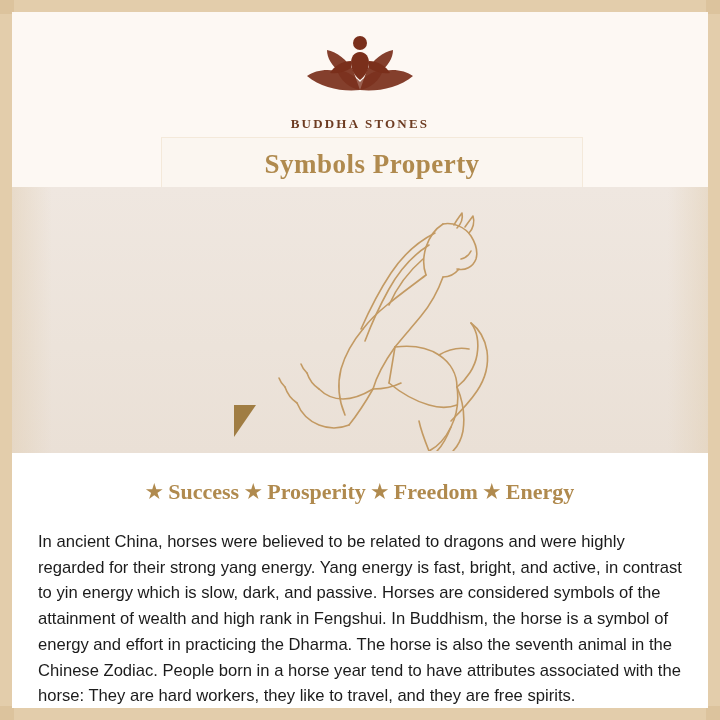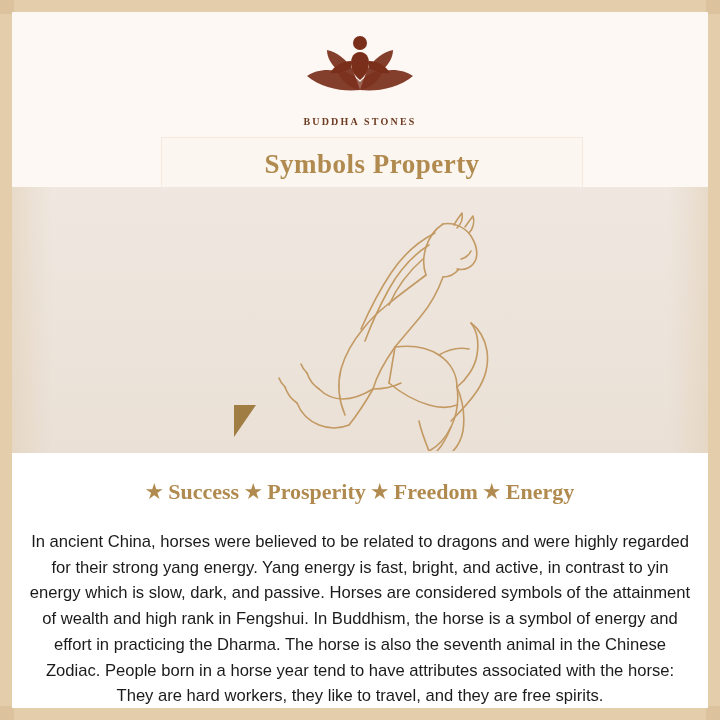--- a/index.html
+++ b/index.html
@@ -69,21 +69,21 @@
     width: 696px;
     text-align: center;
   }
   .logo-mark {
     display: block;
     margin: 0 auto;
   }
   .brand-name {
     display: block;
     margin-top: 6px;
-    font-size: 10px;
+    font-size: 13px;
     letter-spacing: 2.2px;
     font-weight: bold;
     color: #6d3b21;
     font-family: "Liberation Serif", serif;
   }
 
   
   .title-bar {
     position: absolute;
     top: 126px;
@@ -181,26 +181,26 @@
     color: #b08a4e;
     white-space: nowrap;
   }
   .keywords .star {
     color: #b08a4e;
     font-size: 19px;
     vertical-align: 1px;
   }
 
   .body-text {
-    margin: 0;
+    margin: 12px;
     padding: 4px 14px 0 14px;
     font-size: 16.6px;
     line-height: 1.55;
     color: #1b1b1b;
-    text-align: center;
+    text-align: left;
     font-family: "Liberation Sans", sans-serif;
   }
 
   
   .corner {
     position: absolute;
     width: 14px;
     height: 14px;
     background: #dcc39d;
   }

